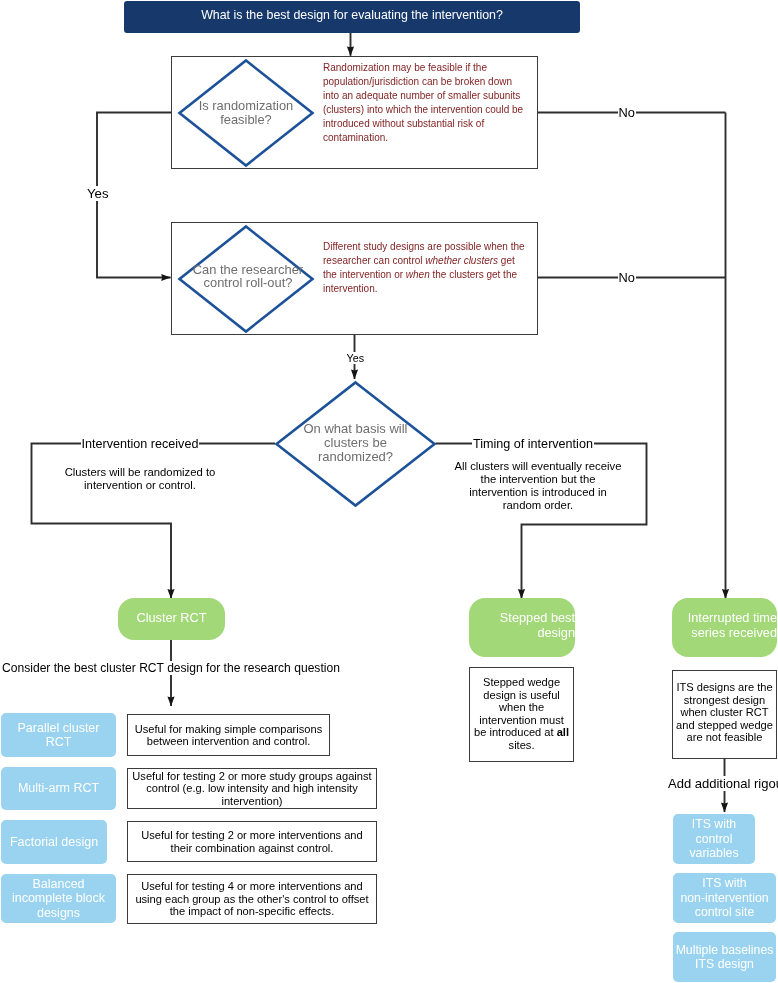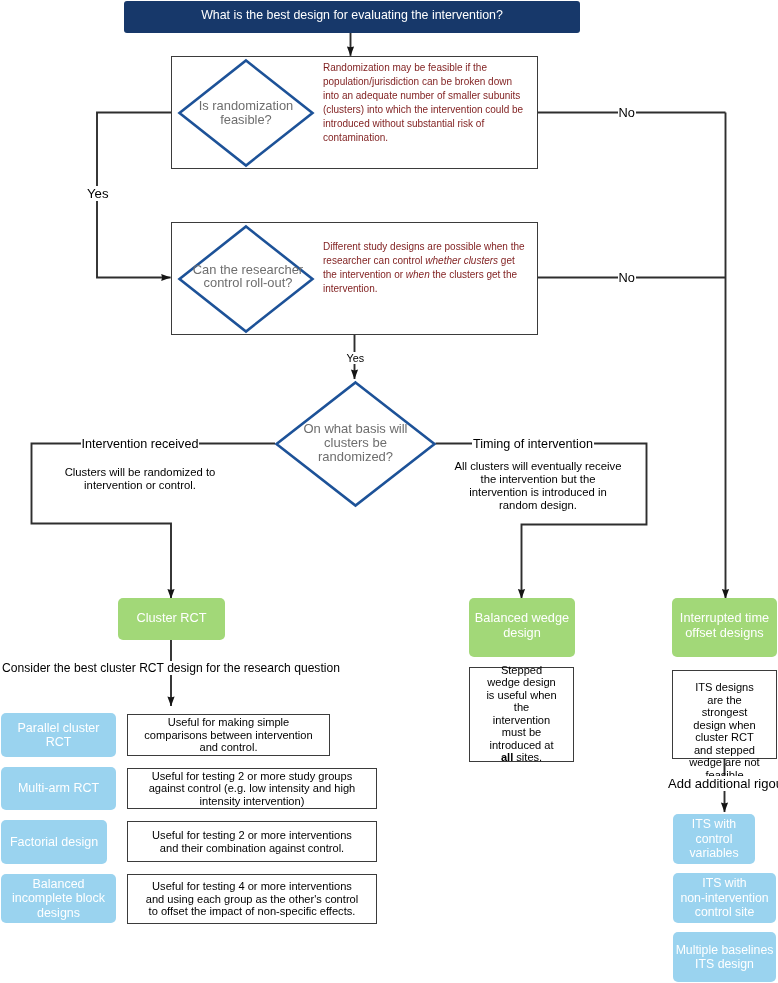--- a/index.html
+++ b/index.html
@@ -11,30 +11,30 @@
   .abs{position:absolute;box-sizing:border-box;}
   svg.lines{position:absolute;left:0;top:0;width:778px;height:983px;pointer-events:none;z-index:1;}
   .abs{z-index:2;}
 
   .title-bar{background:#17386a;color:#fff;border-radius:3px;
      display:flex;align-items:center;justify-content:center;
      font-size:12.4px;}
   .qbox{border:1.5px solid #3b3b3b;background:#fff;}
   .qtext{font-size:10px;line-height:14px;color:#7f1d1d;}
   .dtext{font-size:12.9px;line-height:13.7px;color:#6e6e6e;text-align:center;}
-  .green{background:#a2d878;color:#fff;border-radius:5px;
-     display:flex;align-items:center;justify-content:center;text-align:center;
+  .green{background:#a2d878;color:#fff;border-radius:16px;
+     display:flex;align-items:center;justify-content:center;text-align:right;
      font-size:12.75px;line-height:14.6px;}
   .blue2{padding:0 1px !important;font-size:12.3px !important;white-space:pre-line;}
   .blue{background:#9ad3ef;color:#fff;border-radius:5px;
      display:flex;align-items:center;justify-content:center;text-align:center;
      font-size:12.5px;line-height:14.5px;padding:0 5px;}
   .wbox{border:1.3px solid #3b3b3b;background:#fff;
      display:flex;align-items:center;justify-content:flex-start;text-align:center;
-     font-size:11.1px;line-height:12.5px;color:#000;padding:2px 14px;}
+     font-size:11.1px;line-height:12.5px;color:#000;padding:2px 2px;}
   .edgelabel{font-size:12.4px;color:#000;background:#fff;z-index:3;
      position:absolute;white-space:nowrap;}
   .plain{font-size:11.3px;line-height:13.1px;color:#000;position:absolute;text-align:center;z-index:3;}
 </style>
 </head>
 <body>
 
 <div id="stage">
 
   <svg class="lines" viewBox="0 0 778 983">
@@ -116,31 +116,31 @@
     <span>Intervention received</span>
   </div>
   <div class="edgelabel" style="left:472px;top:436.5px;padding:0 1px;font-size:12.6px;">
     <span>Timing of intervention</span>
   </div>
 
   <div class="plain" style="left:40px;top:466px;width:200px;">
     <span>Clusters will be randomized to intervention or control.</span>
   </div>
   <div class="plain" style="left:452px;top:460px;width:172px;">
-    <span>All clusters will eventually receive the intervention but the intervention is introduced in random design.</span>
+    <span>All clusters will eventually receive the intervention but the intervention is introduced in random order.</span>
   </div>
 
   <div class="abs green" style="left:118px;top:598px;width:107px;height:42px;padding-bottom:2px;">
     <span>Cluster RCT</span>
   </div>
   <div class="abs green" style="left:469px;top:598px;width:106px;height:59px;padding-bottom:3px;">
-    <span>Balanced wedge design</span>
+    <span>Stepped best design</span>
   </div>
   <div class="abs green" style="left:672px;top:598px;width:105px;height:59px;padding-bottom:4px;">
-    <span>Interrupted time offset designs</span>
+    <span>Interrupted time series received</span>
   </div>
 
   <div class="abs wbox" style="left:468.8px;top:667.2px;width:105.5px;height:94.5px;padding-bottom:3px;">
     <span>Stepped wedge design is useful when the intervention must be introduced at <b>all</b> sites.</span>
   </div>
 
   <div class="abs wbox" style="left:672px;top:670.3px;width:105px;height:89px;align-items:flex-start;padding-top:10px;">
     <span>ITS designs are the strongest design when cluster RCT and stepped wedge are not feasible</span>
   </div>
   <div class="edgelabel" style="left:666px;top:775.5px;padding:0 2px;font-size:13px;">

